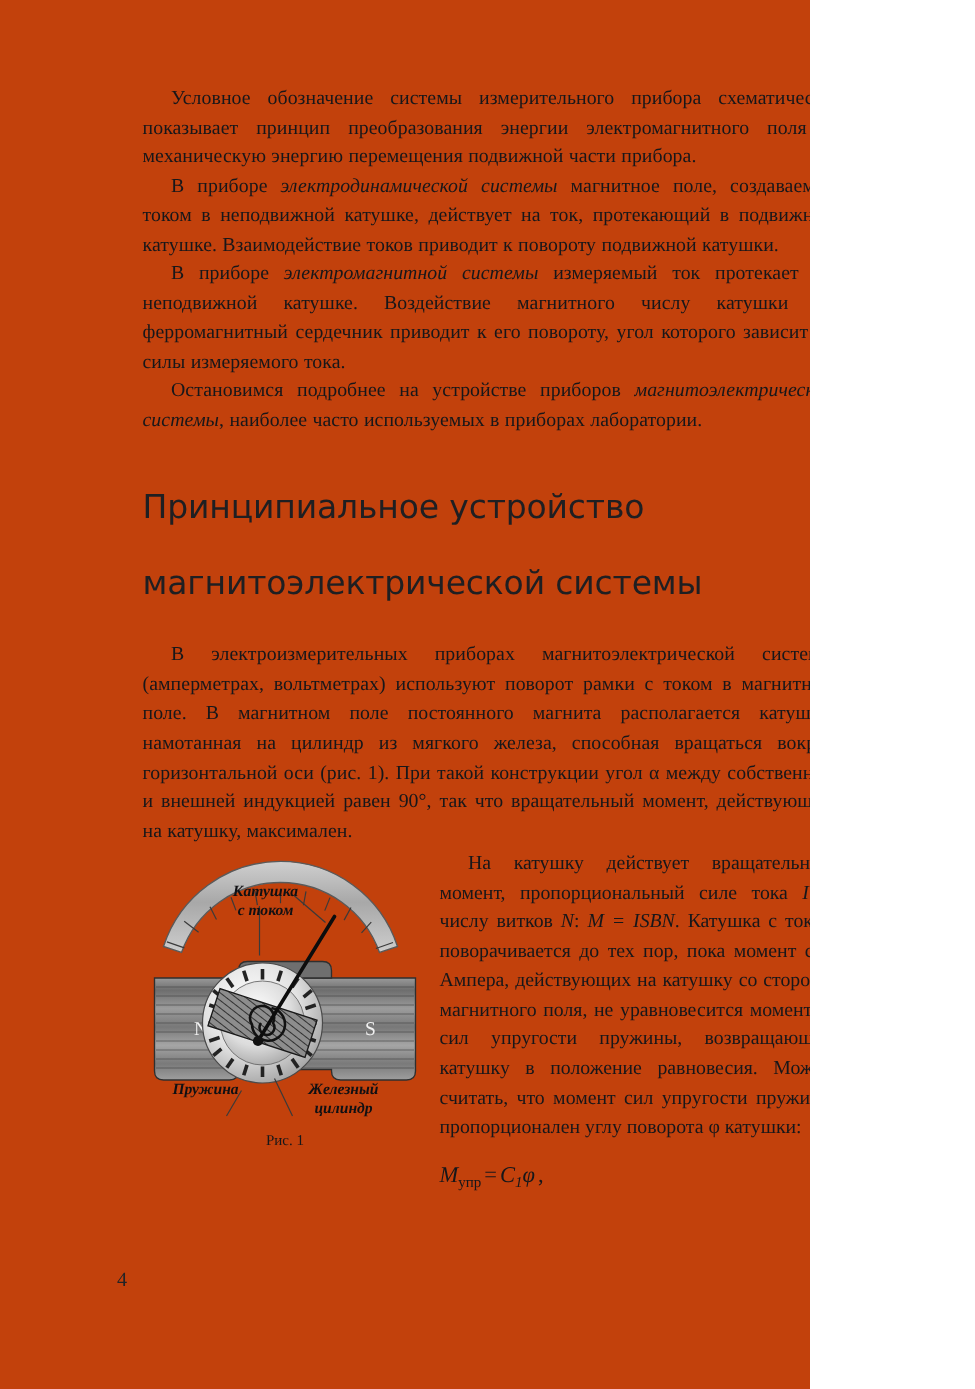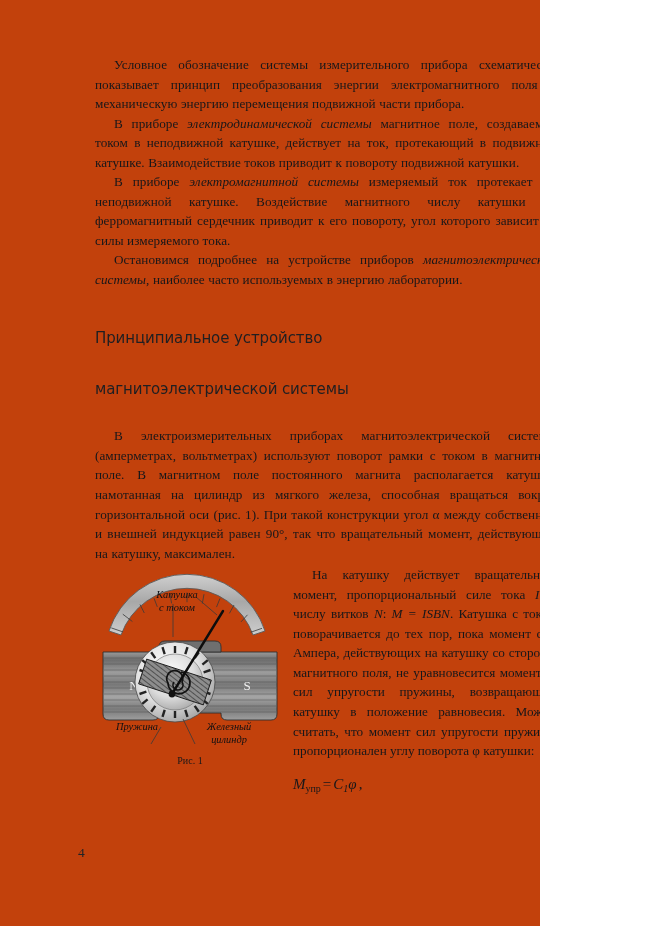--- a/index.html
+++ b/index.html
@@ -34,21 +34,21 @@
     word-spacing: 0.2px;
     -webkit-font-smoothing: antialiased;
   }
   p.body-par i, span.ital {
     font-style: italic;
   }
   h2.section-heading {
     margin: 0;
     font-family: "DejaVu Sans", "Liberation Sans", sans-serif;
     font-weight: 400;
-    font-size: 15px;
+    font-size: 22px;
     line-height: 25.6px;
     color: #1f1f22;
     text-indent: 0;
     letter-spacing: -0.1px;
   }
   .heading-wrap {
     margin-top: 36px;
     margin-bottom: 24px;
   }
 
@@ -108,21 +108,21 @@
     width: 190px;
     text-align: center;
     font-family: "Liberation Serif", "DejaVu Serif", serif;
     font-size: 10px;
     color: #17171a;
   }
   .fig-label {
     position: absolute;
     font-family: "Liberation Serif", "DejaVu Serif", serif;
     font-style: italic;
-    font-weight: normal;
+    font-weight: bold;
     font-size: 10.4px;
     line-height: 12.4px;
     color: #101013;
     text-align: center;
     white-space: nowrap;
   }
   .page-number {
     position: absolute;
     left: 78px;
     top: 845px;
@@ -146,21 +146,21 @@
 
     <p class="body-par">
       <span>В приборе </span><span class="ital">электродинамической системы</span><span> магнитное поле, создаваемое током в неподвижной катушке, действует на ток, протекающий в подвижной катушке. Взаимодействие токов приводит к повороту подвижной катушки.</span>
     </p>
 
     <p class="body-par">
       <span>В приборе </span><span class="ital">электромагнитной системы</span><span> измеряемый ток протекает по неподвижной катушке. Воздействие магнитного числу катушки на ферромагнитный сердечник приводит к его повороту, угол которого зависит от силы измеряемого тока.</span>
     </p>
 
     <p class="body-par">
-      <span>Остановимся подробнее на устройстве приборов </span><span class="ital">магнитоэлектрической системы</span><span>, наиболее часто используемых в энергию лаборатории.</span>
+      <span>Остановимся подробнее на устройстве приборов </span><span class="ital">магнитоэлектрической системы</span><span>, наиболее часто используемых в приборах лаборатории.</span>
     </p>
 
     <div class="heading-wrap">
       <h2 class="section-heading">
         <span>Принципиальное устройство</span><br>
         <br>
         <span>магнитоэлектрической системы</span>
       </h2>
     </div>
 

